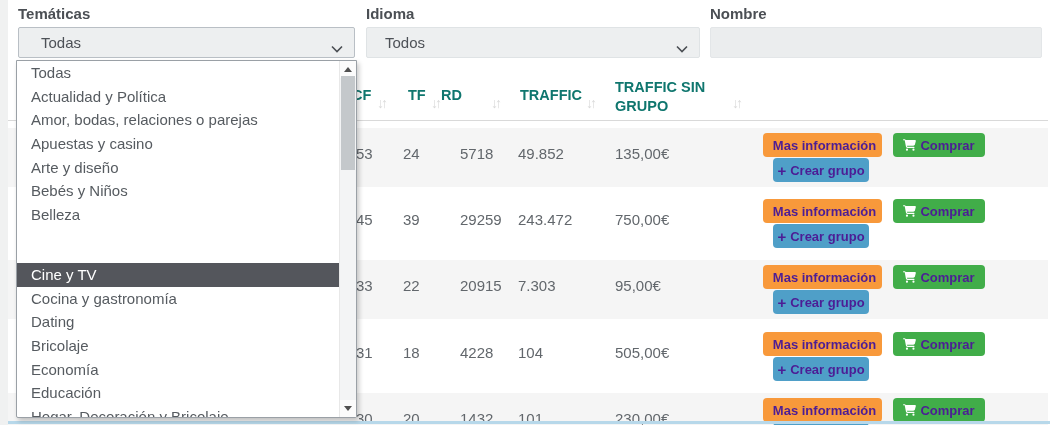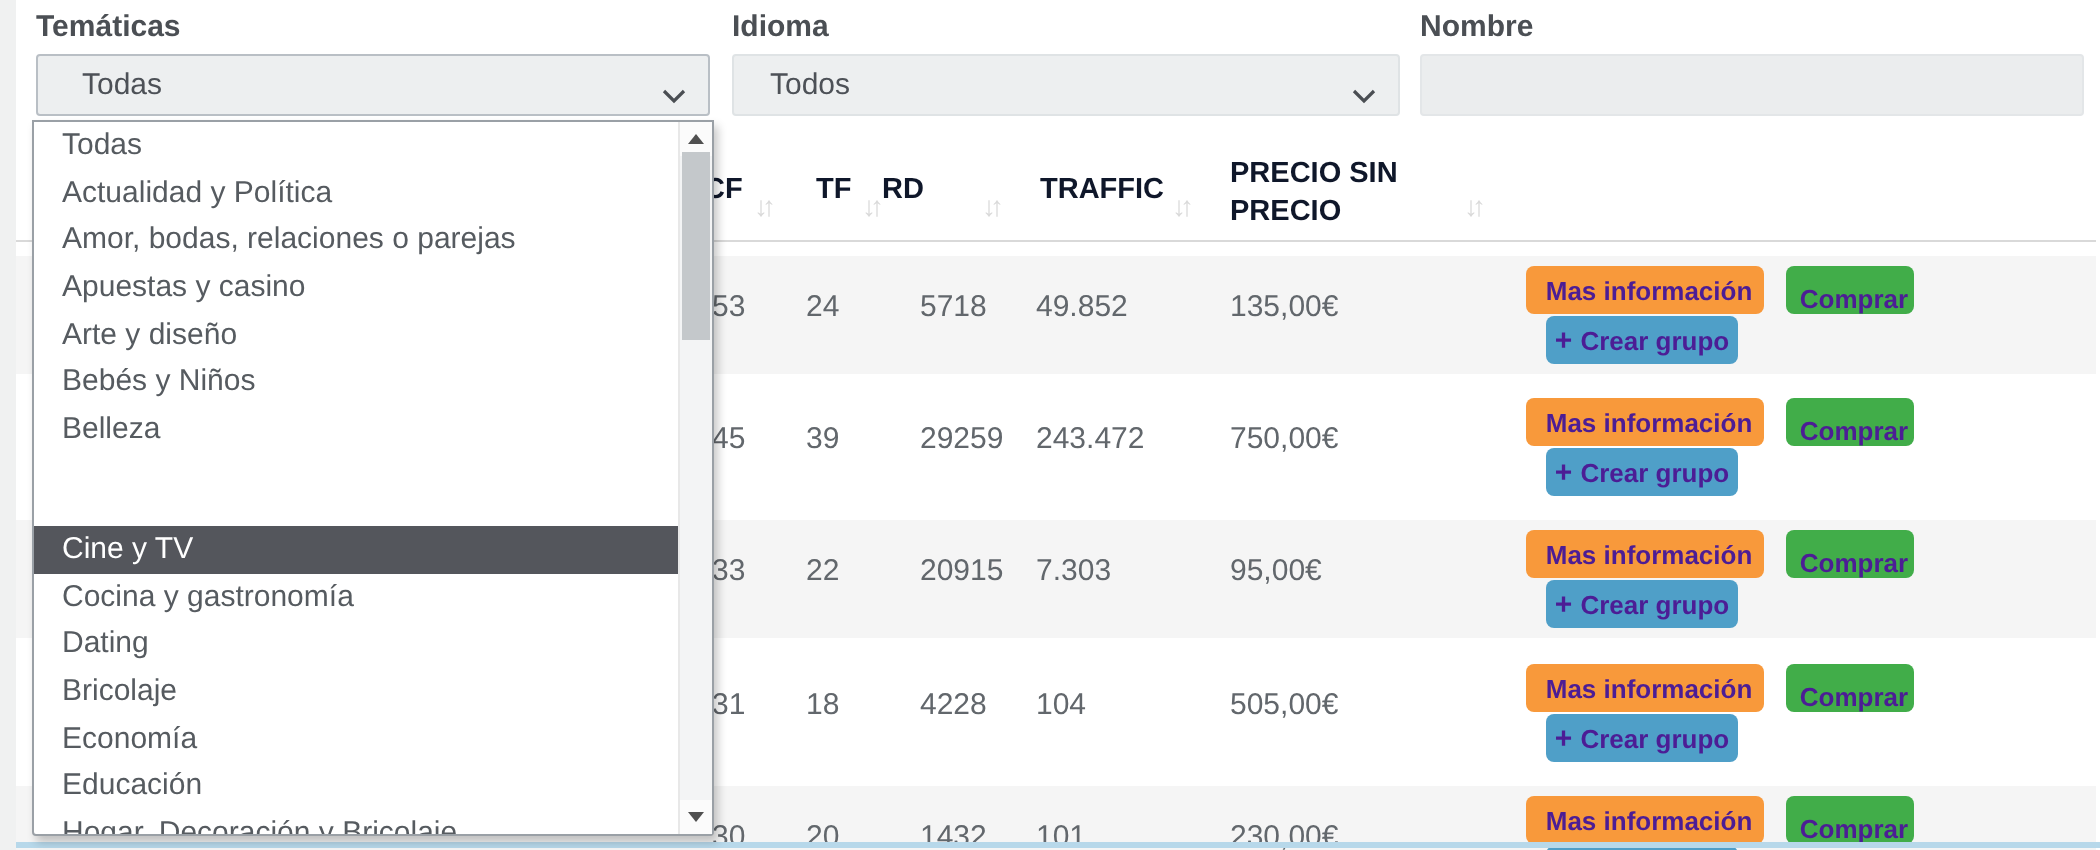--- a/index.html
+++ b/index.html
@@ -53,42 +53,42 @@
     border-left:1px solid #e8e8e8;
   }
   .scroll-btn { position:absolute; left:0; width:16px; height:17px; background:#fbfbfb;
     display:flex; align-items:center; justify-content:center; }
   .scroll-up { top:0; } .scroll-down { bottom:0; }
   .scroll-thumb { position:absolute; left:1px; width:14px; top:15px; height:94px; background:#c4c8cb; }
   .tri-up { width:0; height:0; border-left:4px solid transparent; border-right:4px solid transparent; border-bottom:5px solid #505050; }
   .tri-down { width:0; height:0; border-left:4px solid transparent; border-right:4px solid transparent; border-top:5px solid #505050; }
 
   
-  .hdr { top:87px; font-size:14.5px; font-weight:bold; color:#0f172a; z-index:1; }
+  .hdr { top:87px; font-size:14.5px; font-weight:bold; color:#0f766e; z-index:1; }
   .hdr-cf { left:352px; } .hdr-tf { left:408px; } .hdr-rd { left:441px; }
   .hdr-traffic { left:520px; }
   .hdr-precio { left:615px; top:78px; width:106px; line-height:19px; }
   .sort-icon { top:95px; font-size:14px; font-weight:bold; color:#dadada; letter-spacing:-3px; z-index:1; }
   .si-1{left:377px;} .si-2{left:431px;} .si-3{left:491px;} .si-4{left:586px;} .si-5{left:732px;}
   .header-line { left:8px; top:120px; width:1040px; height:1px; background:#d9d9d9; }
 
   .row { left:8px; width:1040px; height:66px; z-index:0; }
   .row.odd { background:#f5f5f5; box-shadow:inset 0 7px 0 0 #ffffff; }
   .cell { position:absolute; top:24px; font-size:15px; color:#62676c; white-space:nowrap; }
   .c-cf{left:348px;} .c-tf{left:395px;} .c-rd{left:452px;} .c-traffic{left:510px;} .c-price{left:607px;}
 
   .btn {
     position:absolute; height:24px; border:none; border-radius:4px; color:#4c1d95;
     font-family:"Liberation Sans", sans-serif; font-size:13px; font-weight:bold;
     display:flex; align-items:center; justify-content:center; gap:4px;
     cursor:pointer; padding:0 9px; white-space:nowrap;
   }
   .btn-info  { left:755px; top:12px; width:119px; background:#f8993b; }
   .btn-group { left:765px; top:37px; width:96px;  background:#4f9fc8; }
-  .btn-buy   { left:885px; top:12px; width:64px;  background:#41ad49;align-items:flex-end; }
+  .btn-buy   { left:885px; top:12px; width:92px;  background:#41ad49; }
   .plus-glyph { font-size:15px; font-weight:bold; line-height:1; }
 
   .bottom-bar { left:8px; top:421px; width:1042px; height:3px; background:#b7d8ea; z-index:5; }
 </style>
 </head>
 <body>
 
 <div class="abs left-strip"></div>
 
 <div class="abs filter-label lbl-tematicas">Temáticas</div>
@@ -116,21 +116,21 @@
 <input class="abs nombre-input" type="text" value="" style="">
 
 <div class="abs hdr hdr-cf">CF</div>
 <div class="abs sort-icon si-1">↓↑</div>
 <div class="abs hdr hdr-tf">TF</div>
 <div class="abs sort-icon si-2">↓↑</div>
 <div class="abs hdr hdr-rd">RD</div>
 <div class="abs sort-icon si-3">↓↑</div>
 <div class="abs hdr hdr-traffic">TRAFFIC</div>
 <div class="abs sort-icon si-4">↓↑</div>
-<div class="abs hdr hdr-precio">PRECIO SIN PRECIO</div>
+<div class="abs hdr hdr-precio">TRAFFIC SIN GRUPO</div>
 <div class="abs sort-icon si-5">↓↑</div>
 <div class="abs header-line"></div>
 
 <div class="abs row odd" style="top:121px">
   <span class="cell c-cf">53</span>
   <span class="cell c-tf">24</span>
   <span class="cell c-rd">5718</span>
   <span class="cell c-traffic">49.852</span>
   <span class="cell c-price">135,00€</span>
   <button class="btn btn-info">

